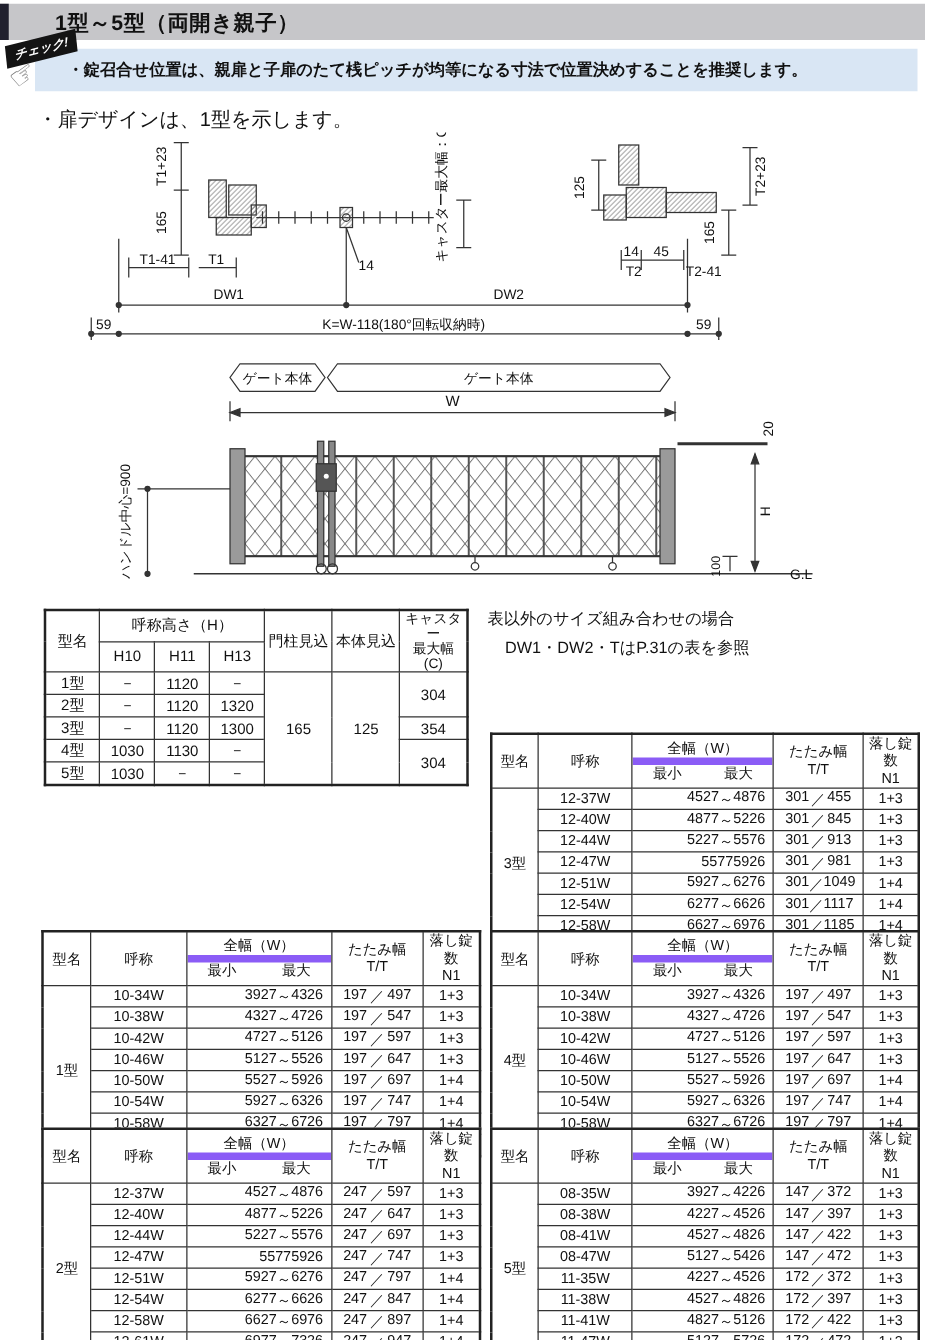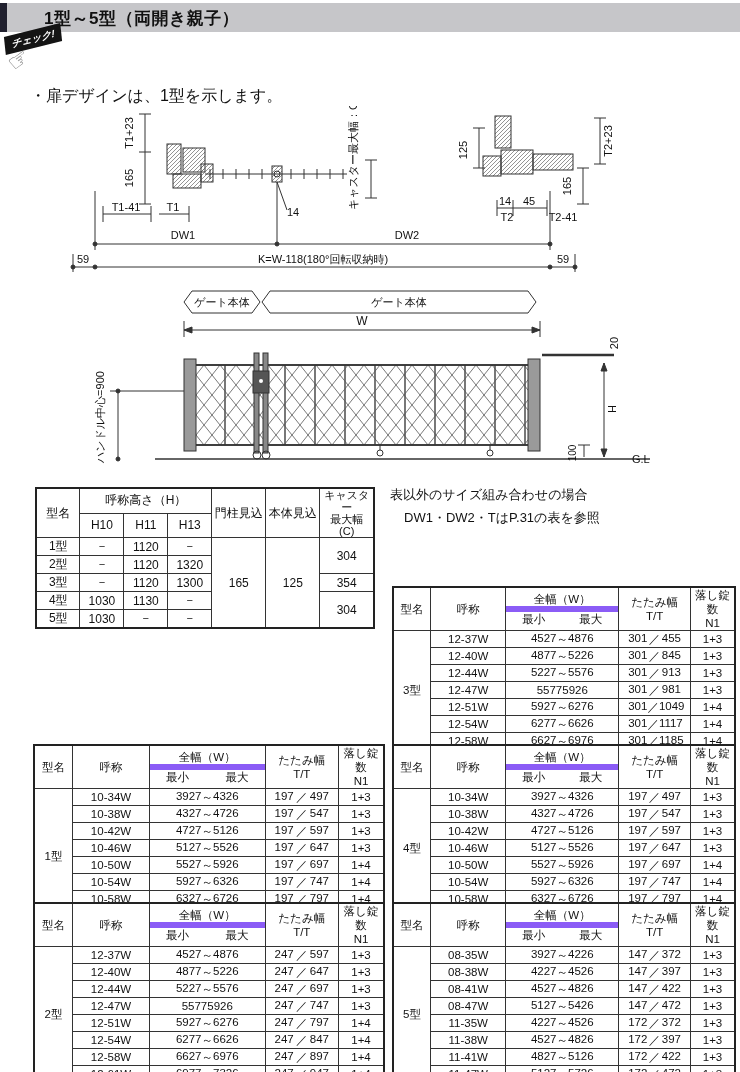--- a/index.html
+++ b/index.html
@@ -37,40 +37,41 @@
 
   .notes{position:absolute;top:484px;left:390px;font-size:13px;line-height:1.75;}
   .notes .indent{padding-left:14px;}
 
   .spec{font-size:11.5px;}
   .spec td{height:16px;}
   .spec th{vertical-align:middle;}
   .spec .w-top{border-bottom:6px solid #8b5cf6;line-height:14px;}
   .spec .w-sub{display:flex;justify-content:space-between;padding:0 16px;line-height:14px;}
   .spec .two{line-height:14px;}
-  .spec .flexcell{display:flex;justify-content:center;padding:0 6px;}
+  .spec .flexcell{display:flex;justify-content:flex-end;padding:0 6px;}
   .spec .foldcell{display:flex;justify-content:space-between;padding:0 9px;}
   #spec-0{position:absolute;top:744px;left:33px;width:352px;}
   #spec-1{position:absolute;top:902px;left:33px;width:352px;}
   #spec-2{position:absolute;top:586px;left:392px;width:344px;}
   #spec-3{position:absolute;top:744px;left:392px;width:344px;}
   #spec-4{position:absolute;top:902px;left:392px;width:344px;}
 </style>
 </head>
 <body>
 
 <div class="page">
 
   <div class="header">
     <div class="accent"></div>
     <div class="title">1型～5型（両開き親子）</div>
   </div>
 
   <div class="badge">チェック!</div>
   <div class="hand-icon">☞</div>
+  <div class="check-bar">・錠召合せ位置は、親扉と子扉のたて桟ピッチが均等になる寸法で位置決めすることを推奨します。</div>
 
   <div class="design-note">・扉デザインは、1型を示します。</div>
 
   <svg class="plan-svg" width="630" height="176" viewBox="0 0 630 176">
     <defs>
       <pattern id="hatch" width="4" height="4" patternUnits="userSpaceOnUse">
         <path d="M0,4 L4,0" stroke="#666" stroke-width="0.7"></path>
       </pattern>
     </defs>
     <g stroke="#333" stroke-width="1" fill="none">

